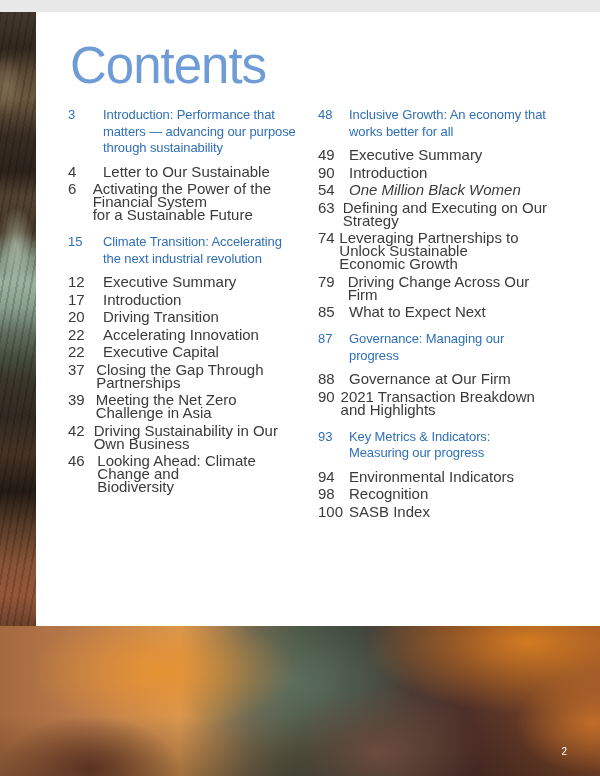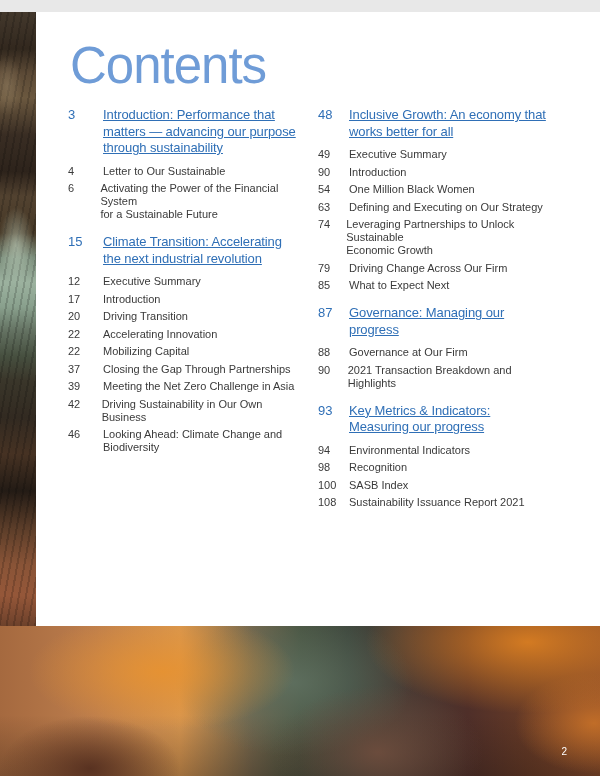--- a/index.html
+++ b/index.html
@@ -42,30 +42,30 @@
   .sec-heading {
     display:flex;
     color:#2f6fb6;
     font-size:13px; line-height:16.5px;
     margin:13px 0 8px 0;
   }
   .toc-col .sec-heading:first-child { margin-top:0; }
   .sec-heading .num { flex:0 0 auto; }
   .c0 .num { width:35px; }
   .c1 .num { width:31px; }
-  .sec-heading .t { white-space:pre-line; letter-spacing:-0.1px;text-decoration:underline; }
+  .sec-heading .t { white-space:pre-line; letter-spacing:-0.1px; }
 
   .toc-entry {
     display:flex;
     color:#3a3a3a;
-    font-size:11px; line-height:13px;
+    font-size:15px; line-height:13px;
     margin-bottom:4.5px;
   }
   .toc-entry .t { white-space:pre-line; }
-  .toc-entry.italic .t { }
+  .toc-entry.italic .t { font-style:italic; }
 
   
   .bottom-photo {
     position:absolute; left:0; top:614px; width:600px; height:162px;
     background:
       radial-gradient(ellipse 190px 85px at 27% 28%, rgba(231,146,48,0.9), rgba(231,146,48,0) 70%),
       radial-gradient(ellipse 250px 110px at 88% 10%, rgba(217,126,34,0.95), rgba(217,126,34,0) 65%),
       radial-gradient(ellipse 110px 70px at 99% 60%, rgba(204,116,40,0.85), rgba(204,116,40,0) 72%),
       radial-gradient(ellipse 150px 95px at 63% 78%, rgba(112,78,62,0.9), rgba(112,78,62,0) 70%),
       radial-gradient(ellipse 170px 105px at 49% 35%, rgba(96,114,98,0.85), rgba(96,114,98,0) 70%),
@@ -120,21 +120,21 @@
       <div class="toc-entry">
         <span class="num">20</span>
         <span class="t">Driving Transition</span>
       </div>
       <div class="toc-entry">
         <span class="num">22</span>
         <span class="t">Accelerating Innovation</span>
       </div>
       <div class="toc-entry">
         <span class="num">22</span>
-        <span class="t">Mobilizing Capital</span>
+        <span class="t">Executive Capital</span>
       </div>
       <div class="toc-entry">
         <span class="num">37</span>
         <span class="t">Closing the Gap Through Partnerships</span>
       </div>
       <div class="toc-entry">
         <span class="num">39</span>
         <span class="t">Meeting the Net Zero Challenge in Asia</span>
       </div>
       <div class="toc-entry">
@@ -204,23 +204,19 @@
         <span class="num">94</span>
         <span class="t">Environmental Indicators</span>
       </div>
       <div class="toc-entry">
         <span class="num">98</span>
         <span class="t">Recognition</span>
       </div>
       <div class="toc-entry">
         <span class="num">100</span>
         <span class="t">SASB Index</span>
-      </div>
-      <div class="toc-entry">
-        <span class="num">108</span>
-        <span class="t">Sustainability Issuance Report 2021</span>
       </div>
     </div>
 
   <div class="bottom-photo">
     <span class="pagenum">2</span>
   </div>
 </div>
 
 </body></html>

